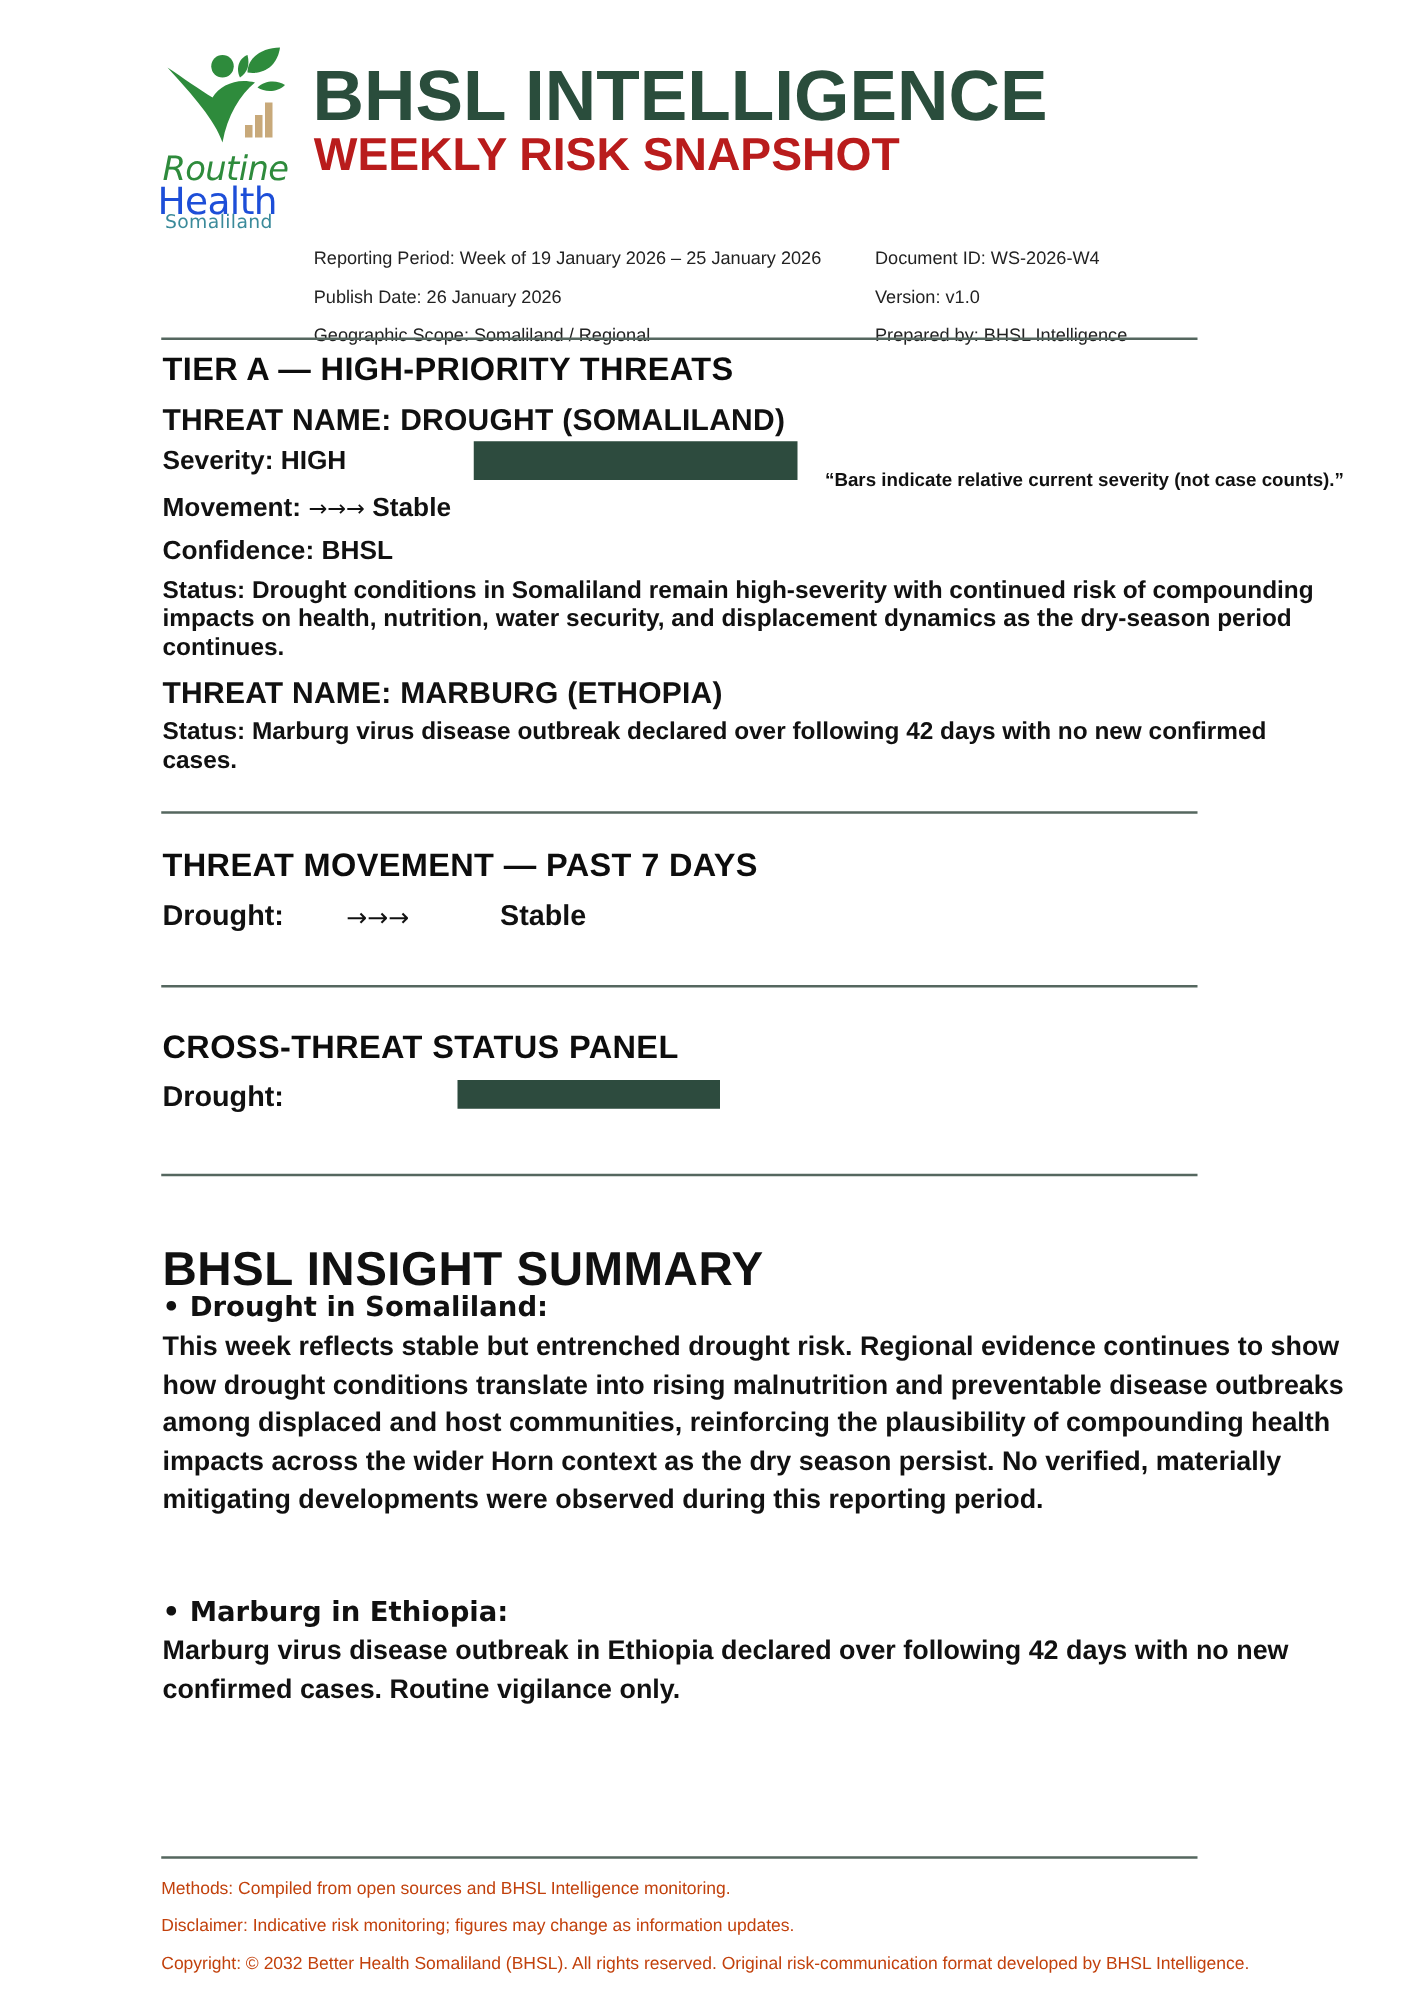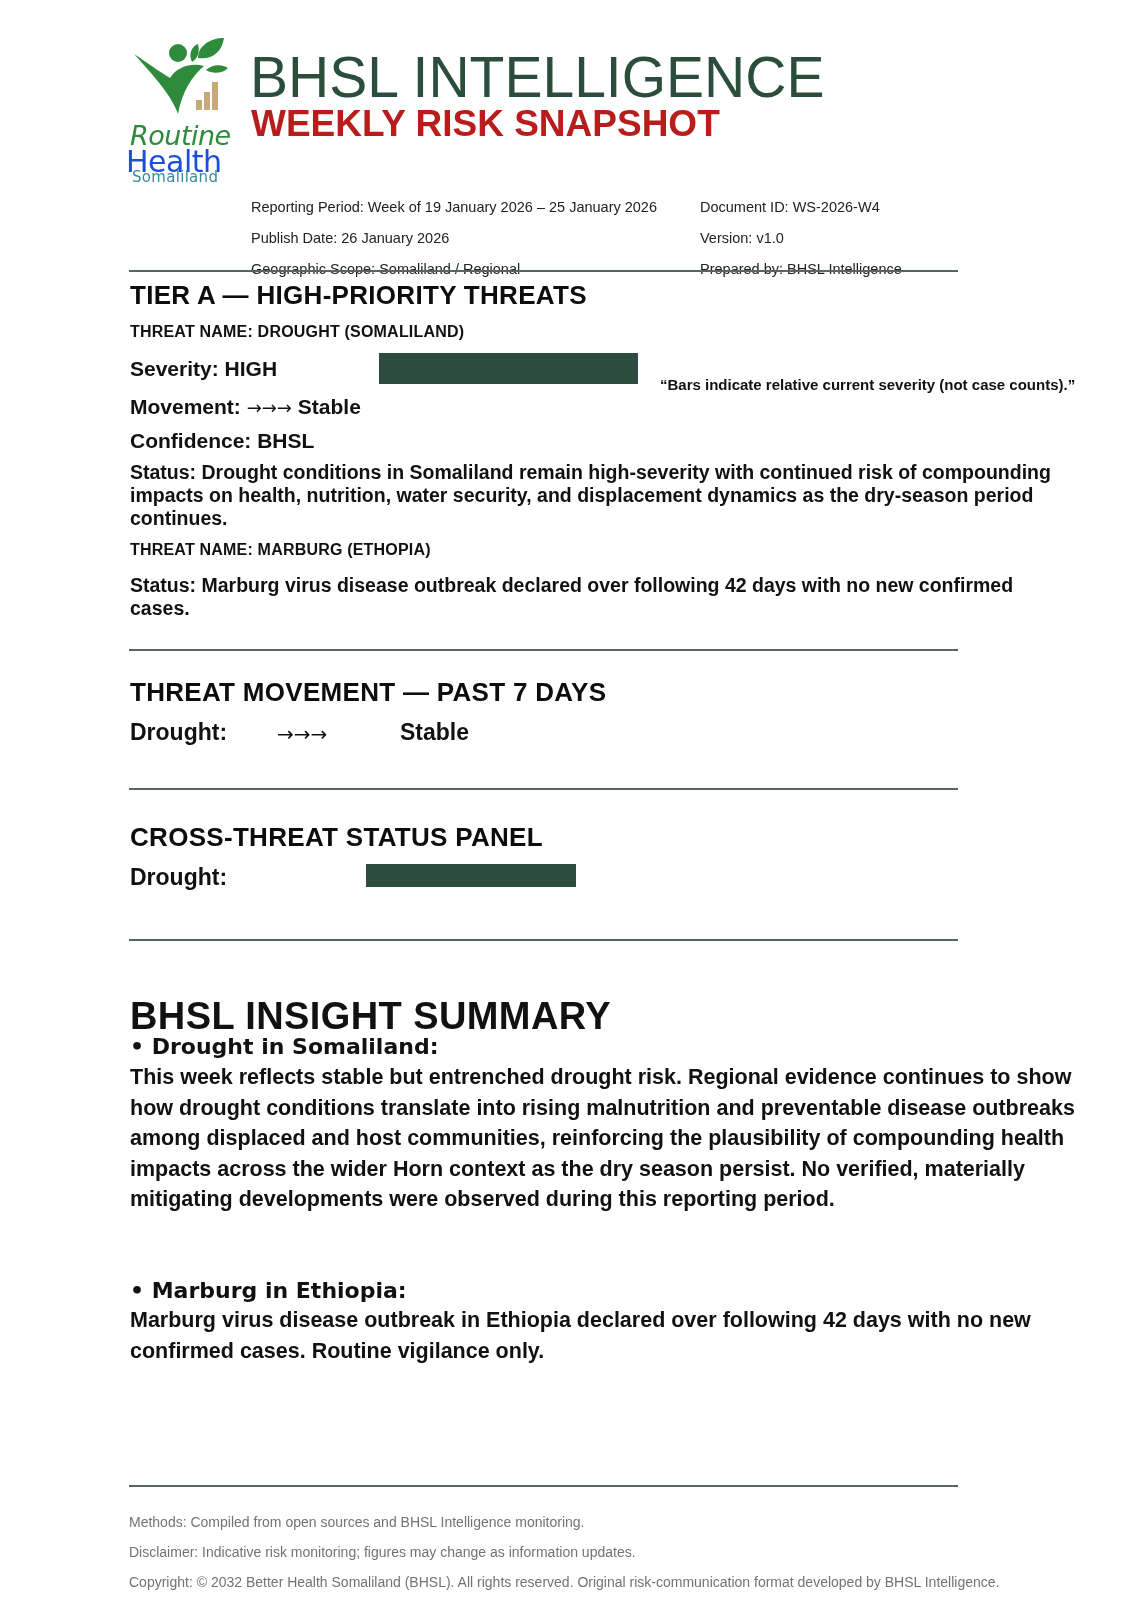--- a/index.html
+++ b/index.html
@@ -8,45 +8,45 @@
   .abs { position: absolute; white-space: nowrap; }
 
   
   .logo { position: absolute; left: 124px; top: 36px; width: 120px; height: 160px; }
   .logo svg { position: absolute; left: 8px; top: 0; }
   .logo-better { position: absolute; left: 6px; top: 84px; font-family: "DejaVu Sans", sans-serif; font-style: italic; font-size: 27px; color: #2e8b3c; letter-spacing: -0.5px; }
   .logo-health { position: absolute; left: 2px; top: 108px; font-family: "DejaVu Sans", sans-serif; font-size: 30px; color: #1d4ed8; letter-spacing: -0.5px; }
   .logo-somaliland { position: absolute; left: 8px; top: 132px; font-family: "DejaVu Sans", sans-serif; font-size: 15px; color: #3a8a9a; letter-spacing: 0.3px; }
 
   
-  .title-main { left: 250px; top: 44px; font-size: 57px; font-weight: normal; color: #2a4d3c; letter-spacing: 0px; }
+  .title-main { left: 250px; top: 44px; font-size: 57px; font-weight: bold; color: #2a4d3c; letter-spacing: 0px; }
   .title-sub { left: 251px; top: 103px; font-size: 37px; font-weight: bold; color: #b91c1c; }
 
   .meta { font-size: 14.5px; color: #222; margin-top: 28px; }
   .meta.l { left: 251px; }
   .meta.r { left: 700px; }
 
   .rule { position: absolute; left: 129px; width: 829px; height: 2px; background: #55675f; }
 
   .h-sec { left: 130px; font-size: 26px; font-weight: bold; letter-spacing: 0.3px; color: #0d0d0d; }
-  .h-threat { left: 130px; font-size: 16px; font-weight: bold; letter-spacing: 0.2px; }
+  .h-threat { left: 130px; font-size: 24px; font-weight: bold; letter-spacing: 0.2px; }
   .line-b { left: 130px; font-size: 21px; font-weight: bold; }
   .para { position: absolute; left: 130px; width: 980px; font-size: 19.5px; font-weight: bold; line-height: 23px; white-space: normal; }
 
   .bar { position: absolute; background: #2d4b3e; }
 
   .note { left: 660px; top: 376px; font-size: 15px; font-weight: bold; }
 
   .arrows { font-weight: normal; font-family: "DejaVu Sans", sans-serif; font-size: 18px; }
 
   .insight-h { left: 130px; top: 995px; font-size: 38px; font-weight: bold; letter-spacing: 0.4px; }
   .bullet-h { left: 130px; font-size: 22px; font-weight: bold; font-family: "DejaVu Sans", sans-serif; }
   .insight-p { position: absolute; left: 130px; width: 990px; font-size: 21.5px; font-weight: bold; line-height: 30.5px; }
 
-  .foot { left: 129px; font-size: 14px; color: #737373; margin-top: 12px; }
+  .foot { left: 129px; font-size: 14px; color: #c2410c; }
 </style>
 </head>
 <body>
 
 <div class="logo">
   <svg width="100" height="84" viewBox="0 0 100 84">
 
     <circle cx="46" cy="17" r="9" fill="#2e8b3c"></circle>
 
     <path d="M2 18 C 14 26, 28 36, 38 42 C 44 32, 58 26, 72 30 C 60 40, 50 56, 46 78 C 40 60, 22 40, 2 18 Z" fill="#2e8b3c"></path>

